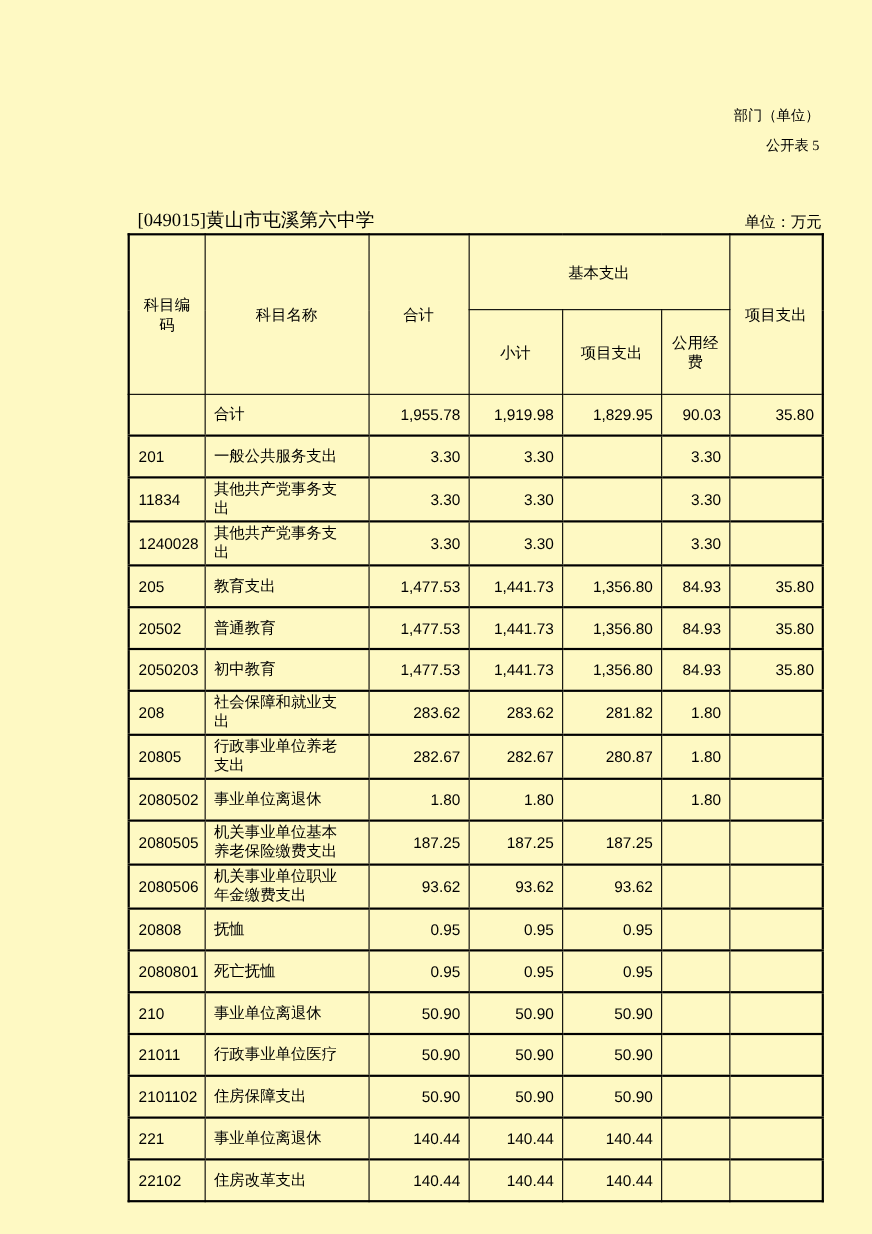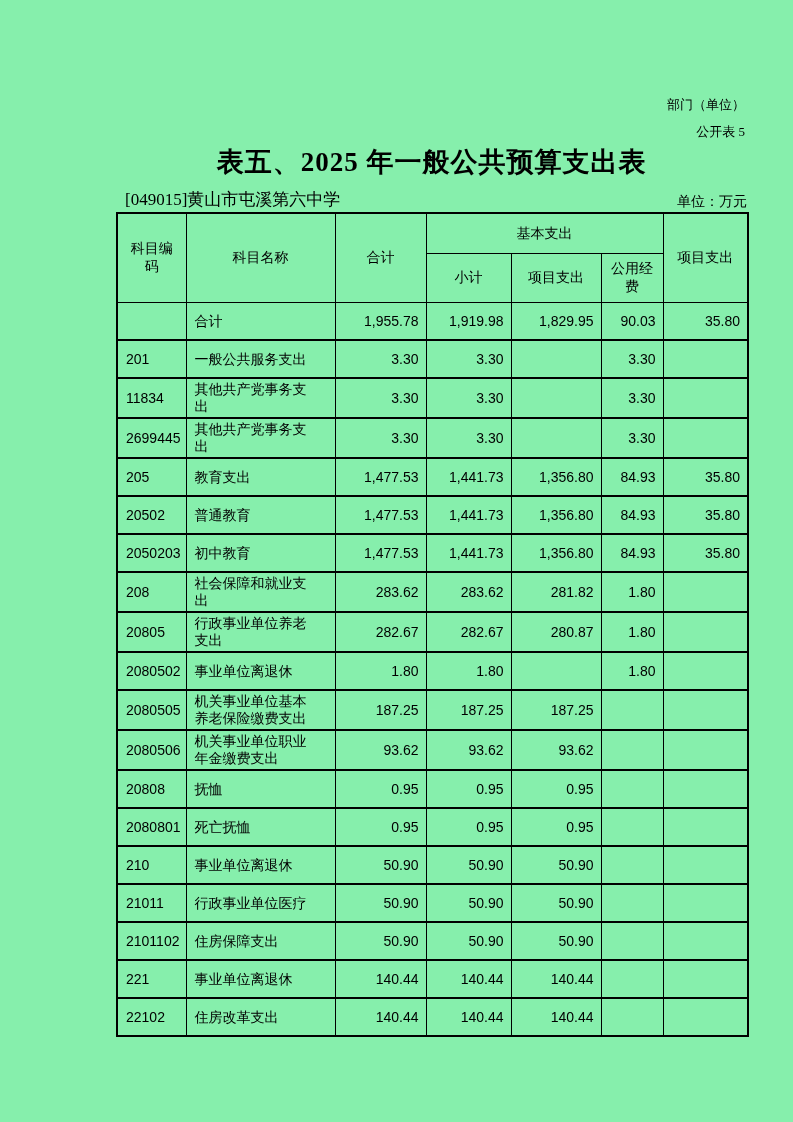--- a/index.html
+++ b/index.html
@@ -4,21 +4,21 @@
 <style>
   html, body {
     margin: 0;
     padding: 0;
     background: #ffffff;
   }
   .page {
     position: relative;
     width: 793px;
     height: 1122px;
-    background: #86efac;
+    background: #fef9c3;
     overflow: hidden;
     font-family: "Liberation Serif", serif;
     color: #000000;
   }
   .corner-note {
     position: absolute;
     top: 91px;
     right: 48px;
     text-align: right;
     font-size: 13px;
@@ -60,27 +60,27 @@
     width: 631px;
     border-collapse: collapse;
     table-layout: fixed;
     border: 2px solid #000000;
   }
   table.budget th, table.budget td {
     border: 1px solid #000000;
     overflow: hidden;
   }
   table.budget thead th {
-    font-family: Liberation Serif, serif;
+    font-family: Liberation Sans, sans-serif;
     font-weight: normal;
     font-size: 14px;
     text-align: center;
     vertical-align: middle;
     line-height: 18px;
-    padding: 2px 6px;
+    padding: 16px 6px;
   }
   table.budget thead tr.h-row1 th { height: 35px; }
   table.budget thead tr.h-row2 th { height: 44px; }
   table.budget tbody td {
     height: 32px;
     vertical-align: middle;
     font-size: 14px;
     line-height: 17px;
     border-top-width: 2px;
   }
@@ -116,21 +116,20 @@
 </head>
 <body>
 
 <div class="page">
 
   <div class="corner-note">
     <div>部门（单位）</div>
     <div>公开表 5</div>
   </div>
 
-  <h1 class="doc-title">表五、2025 年一般公共预算支出表</h1>
 
   <div class="subtitle-row">
     <span class="org-name">[049015]黄山市屯溪第六中学</span>
     <span class="unit-label">单位：万元</span>
   </div>
 
   <table class="budget">
     <colgroup>
       <col style="width:69px">
       <col style="width:149px">
@@ -176,21 +175,21 @@
         <tr>
           <td class="code">11834</td>
           <td class="name">其他共产党事务支出</td>
           <td class="num">3.30</td>
           <td class="num">3.30</td>
           <td class="num"></td>
           <td class="num">3.30</td>
           <td class="num"></td>
         </tr>
         <tr>
-          <td class="code">2699445</td>
+          <td class="code">1240028</td>
           <td class="name">其他共产党事务支出</td>
           <td class="num">3.30</td>
           <td class="num">3.30</td>
           <td class="num"></td>
           <td class="num">3.30</td>
           <td class="num"></td>
         </tr>
         <tr>
           <td class="code">205</td>
           <td class="name">教育支出</td>

